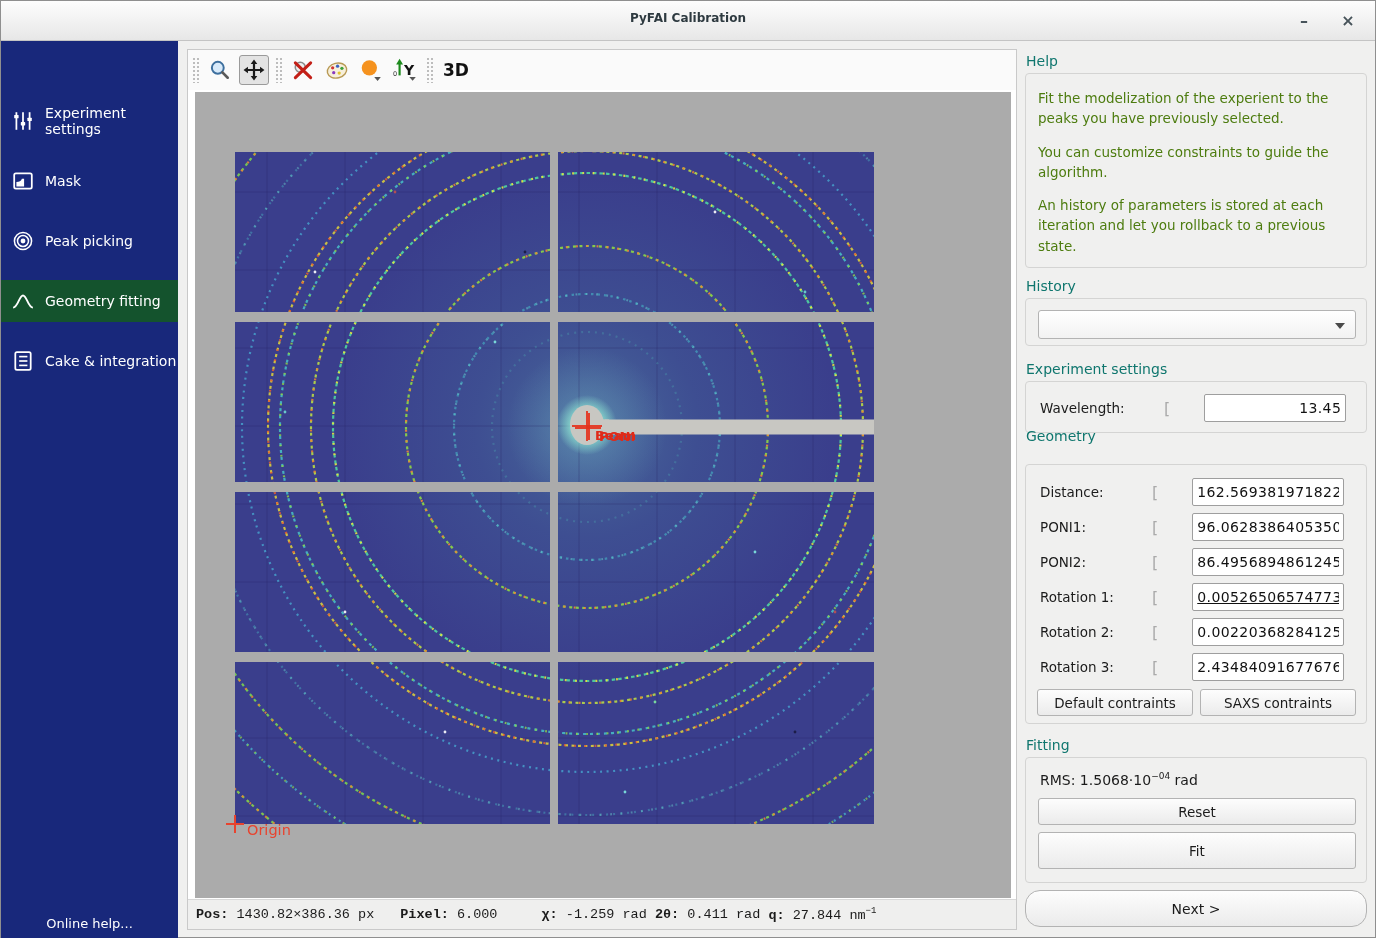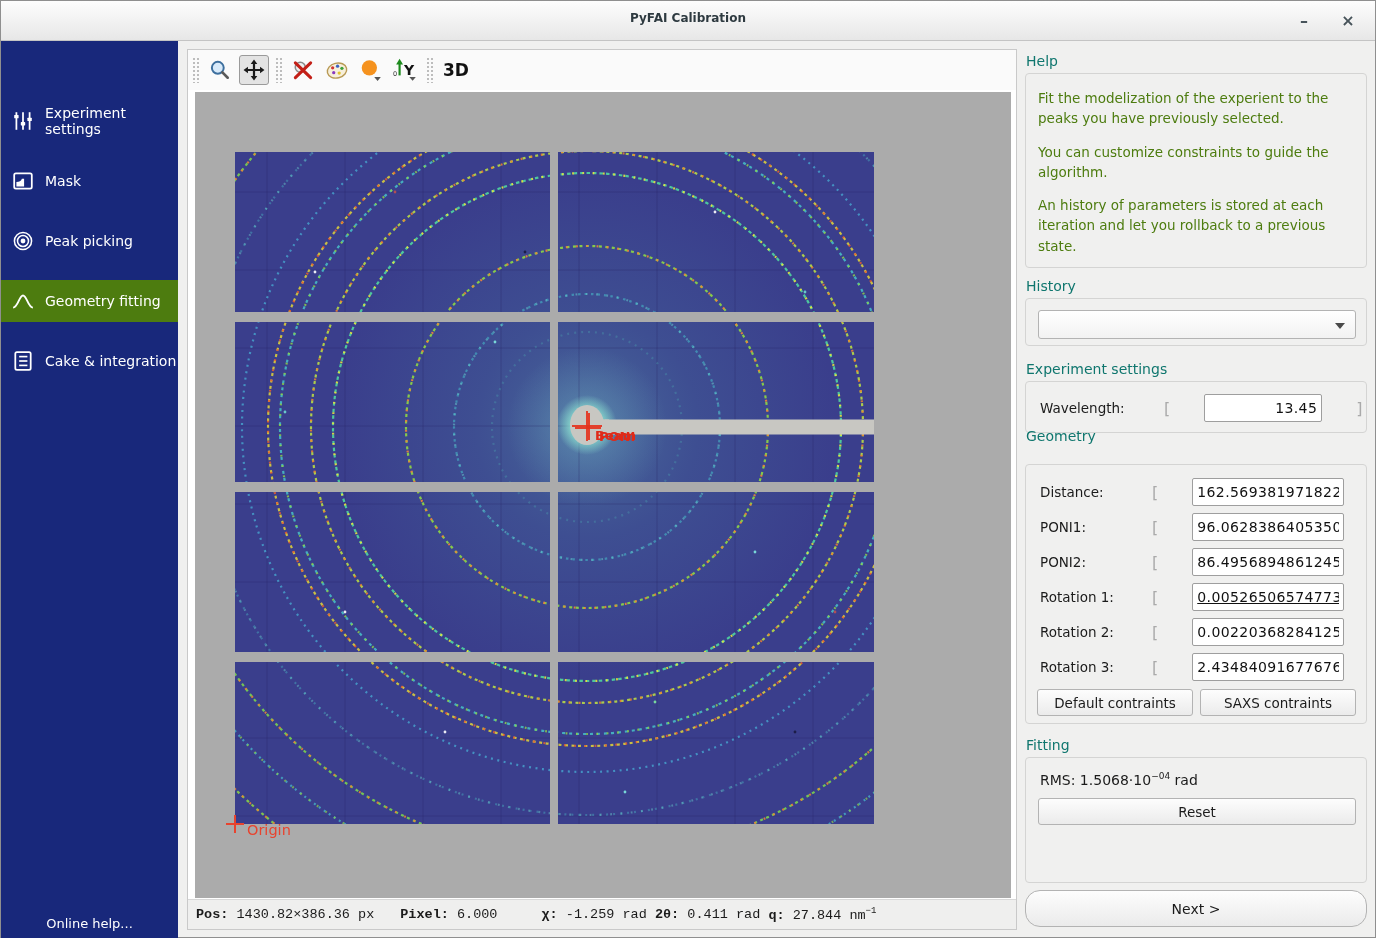--- a/index.html
+++ b/index.html
@@ -14,21 +14,21 @@
     font-size:12px; font-weight:600; color:#2e3a40; }
   .winbtn { position:absolute; top:8px; width:26px; height:24px; text-align:center;
     font-size:16px; font-weight:700; color:#47535a; cursor:default; line-height:24px; }
   .win-min { right:58px; }
   .win-close { right:14px; }
 
   
   .sidebar { position:absolute; left:0; top:40px; width:177px; height:898px; background:#18287b; }
   .side-item { position:absolute; left:0; width:177px; height:42px; display:flex; align-items:center;
     padding-left:11px; color:#ffffff; font-size:14px; cursor:pointer; }
-  .side-item.selected { background:#4d7c0f; }
+  .side-item.selected { background:#14532d; }
   .side-item .sicon { width:22px; height:22px; margin-right:11px; flex:0 0 22px; }
   .side-footer { position:absolute; left:0; bottom:8px; width:177px; text-align:center;
     color:#ffffff; font-size:13px; cursor:pointer; }
 
   
   .plot-widget { position:absolute; left:186px; top:48px; width:830px; height:881px;
     background:#ffffff; border:1px solid #c9c9c9; }
   .toolbar { position:absolute; left:0; top:0; width:100%; height:40px; background:#fafafa;
     display:flex; align-items:center; }
   .tb-handle { width:7px; height:26px; margin:0 4px;
@@ -336,21 +336,21 @@
         <span></span>
         <span class="caret"></span>
       </div>
     </div>
 
     <div class="sec-label" style="top:320px">Experiment settings</div>
     <div class="groupbox" style="top:340px; height:52px">
       <div class="frow" style="left:14px; top:11px">
         <span class="flabel" style="width:90px">Wavelength:</span>
         <span class="bracket">[</span>
-        <input class="fld" style="width: 118px; text-align: right;" value="13.45">
+        <input class="fld" style="width: 142px; text-align: right;" value="13.45">
         <span class="bracket">]</span>
         <span class="funit">keV</span>
         <svg class="lockbtn" viewBox="0 0 16 16">
           <rect x="3.5" y="7" width="9" height="7" rx="1.2" fill="#111"></rect>
           <path d="M5.5 7 V4.8 a2.5 2.5 0 0 1 5 0 V7" fill="none" stroke="#111" stroke-width="1.6"></path>
         </svg>
       </div>
     </div>
 
     <div class="sec-label" style="top:387px">Geometry</div>
@@ -424,18 +424,19 @@
           </div>
         </div>
       <button class="btn" style="position:absolute; left:11px; top:224px; width:156px; height:27px">Default contraints</button>
       <button class="btn" style="position:absolute; left:174px; top:224px; width:156px; height:27px">SAXS contraints</button>
     </div>
 
     <div class="sec-label" style="top:696px">Fitting</div>
     <div class="groupbox" style="top:716px; height:126px">
       <div class="rms"><span>RMS: 1.5068·10</span><sup>−04</sup><span> rad</span></div>
       <button class="btn" style="position:absolute; left:12px; top:40px; width:318px; height:27px">Reset</button>
+      <button class="btn" style="position:absolute; left:12px; top:74px; width:318px; height:37px">Fit</button>
     </div>
 
     <button class="btn next-btn">Next &gt;</button>
   </aside>
 
 </div>
 
 </body></html>

